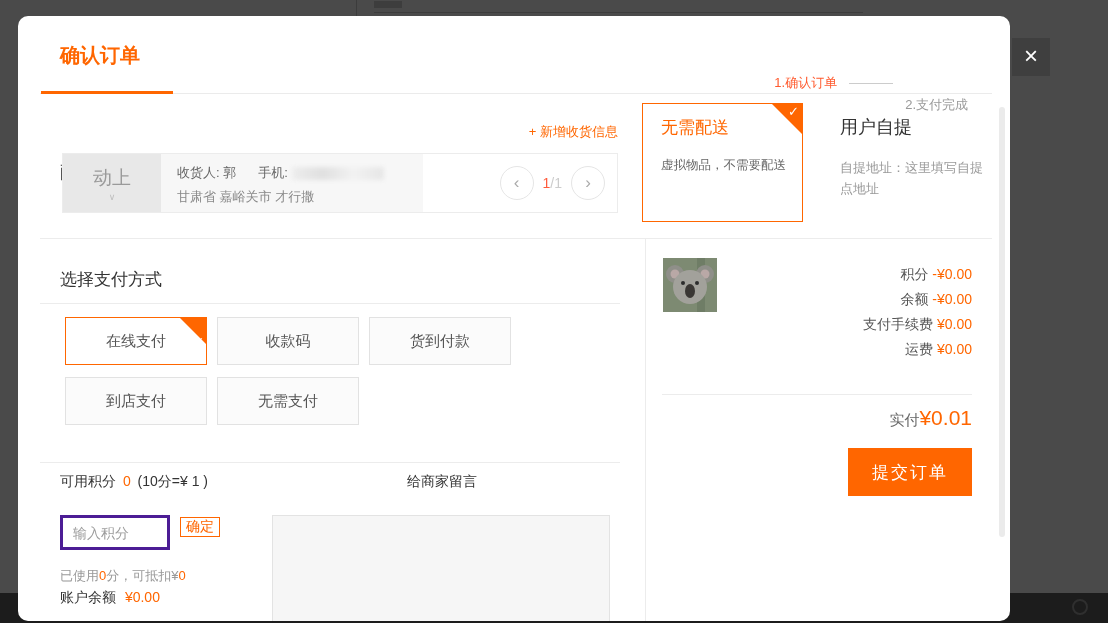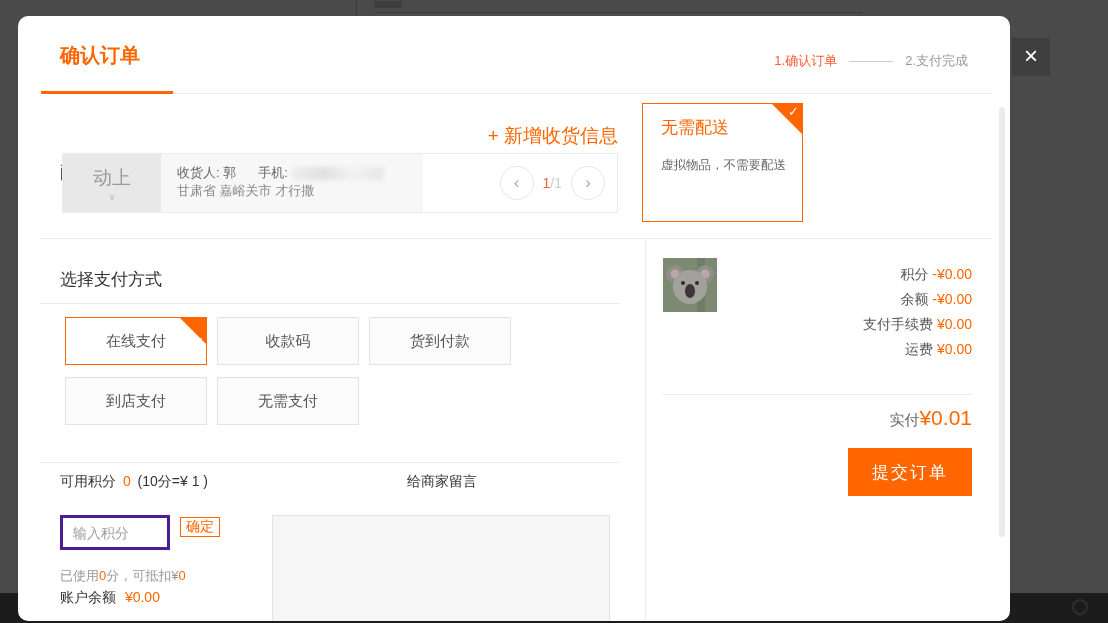--- a/index.html
+++ b/index.html
@@ -14,42 +14,42 @@
   .footer-strip { left:0; top:593px; width:1108px; height:30px; background:#1c1c1c; }
   .footer-glyph { left:1072px; top:599px; width:16px; height:16px; border:2px solid #2f2f2f; border-radius:50%; }
 
   
   .modal { left:18px; top:16px; width:992px; height:605px; background:#fff; border-radius:10px; overflow:hidden; z-index:10; }
 
   .title { left:42px; top:26px; font-size:20px; font-weight:bold; color:#ff6600; }
   .steps { right:42px; top:36px; display:flex; align-items:center; font-size:13px; }
   .step-current { color:#ff5a2e; }
   .step-line { width:44px; height:1px; background:#ccc; margin:0 12px; }
-  .step-next { color:#999; }
+  .step-next { color:#999;margin-top:44px; }
   .head-line { left:22px; top:77px; width:952px; height:1px; background:#ebebeb; }
   .head-line-accent { left:23px; top:75px; width:132px; height:3px; background:#ff6600; }
 
   .close-btn { left:1012px; top:38px; width:38px; height:38px; background:#3f3f3f; color:#fff;
                font-size:24px; line-height:36px; text-align:center; z-index:20; cursor:pointer; }
 
   .sec-heading { font-size:17px; color:#333; }
   .h-delivery { left:42px; top:119px;margin-top:26px; }
-  .add-link { left:44px; top:107px; width:556px; text-align:right; font-size:19px; color:#ff6600; cursor:pointer; }
+  .add-link { left:44px; top:107px; width:556px; text-align:right; font-size:13px; color:#ff6600; cursor:pointer; }
 
   
   .addr-card { left:44px; top:137px; width:556px; height:60px; border:1px solid #ececec; display:flex; align-items:stretch; }
   .addr-tag { width:98px; background:#e8e8e8; display:flex; flex-direction:column; align-items:center; justify-content:center; }
   .addr-tag-txt { font-size:19px; color:#9a9a9a; }
   .addr-tag-chev { font-size:9px; color:#bdbdbd; margin-top:1px; }
   .addr-info { width:262px; background:#f7f7f7; padding:10px 0 0 16px; }
   .addr-line1 { font-size:13px; color:#666; display:flex; align-items:center; }
   .addr-phone-label { margin-left:22px; }
   .phone-blur { display:inline-block; width:92px; height:13px; margin-left:4px;
                 background:linear-gradient(90deg,#ededed,#e0e0e0,#f2f2f2,#e6e6e6); filter:blur(2px); border-radius:3px; }
-  .addr-line2 { font-size:13px; color:#888; }
+  .addr-line2 { font-size:13px; color:#888; margin-top:6px; }
   .addr-pager { flex:1; display:flex; align-items:center; justify-content:flex-end; gap:9px; padding-right:12px; background:#fff; }
   .pager-btn { width:34px; height:34px; border:1px solid #e5e5e5; border-radius:50%; color:#aaa; font-size:17px;
                display:flex; align-items:center; justify-content:center; cursor:pointer; background:#fff; }
   .pager-num { font-size:14px; }
   .pager-cur { color:#ff5b3c; }
   .pager-sep,.pager-total { color:#ccc; }
 
   
   .opt-card { top:87px; width:161px; height:119px; padding:12px 0 0 18px; }
   .opt-selected { left:624px; border:1px solid #ff6600; background:#fff; }
@@ -164,20 +164,24 @@
       </div>
     </div>
   </div>
 
   <div class="abs opt-card opt-selected">
     <div class="opt-title">无需配送</div>
     <div class="opt-desc">虚拟物品，不需要配送</div>
     <div class="sel-corner"></div>
     <span class="sel-check">✓</span>
   </div>
+  <div class="abs opt-card opt-plain">
+    <div class="opt-title">用户自提</div>
+    <div class="opt-desc">自提地址：这里填写自提点地址</div>
+  </div>
 
   <div class="abs mid-line"></div>
   <div class="abs v-divider"></div>
 
   <div class="abs sec-heading h-payment">选择支付方式</div>
   <div class="abs pay-line"></div>
 
   <div class="abs pay-btn pay-sel pb-0">
     <span>在线支付</span>
     <div class="sel-corner pay-corner"></div>

